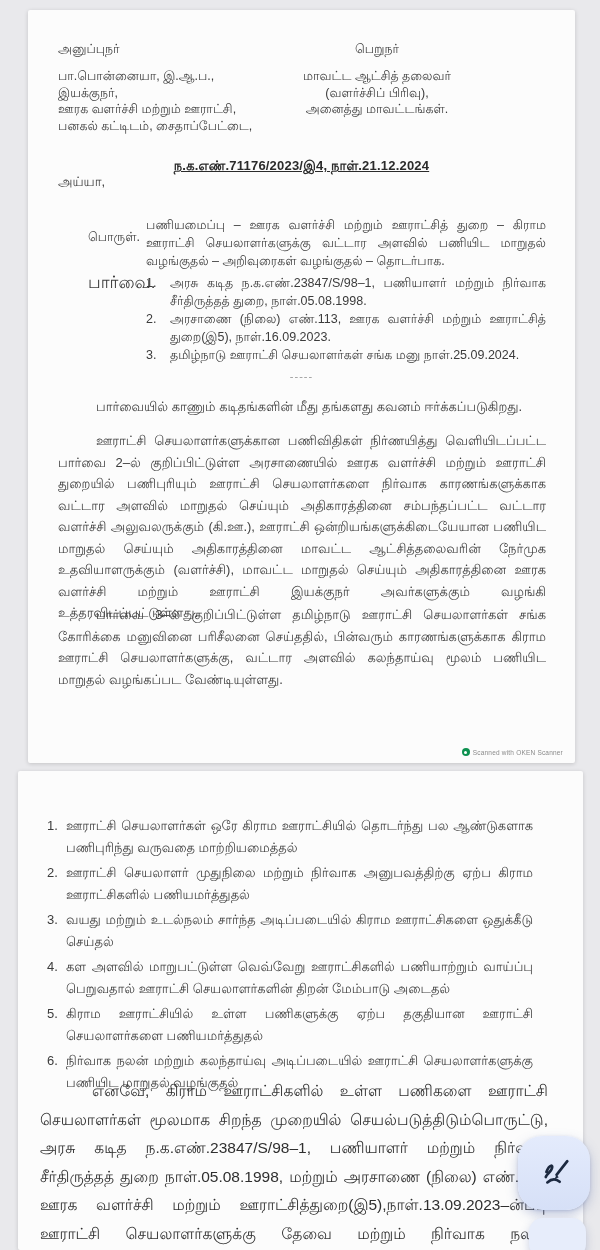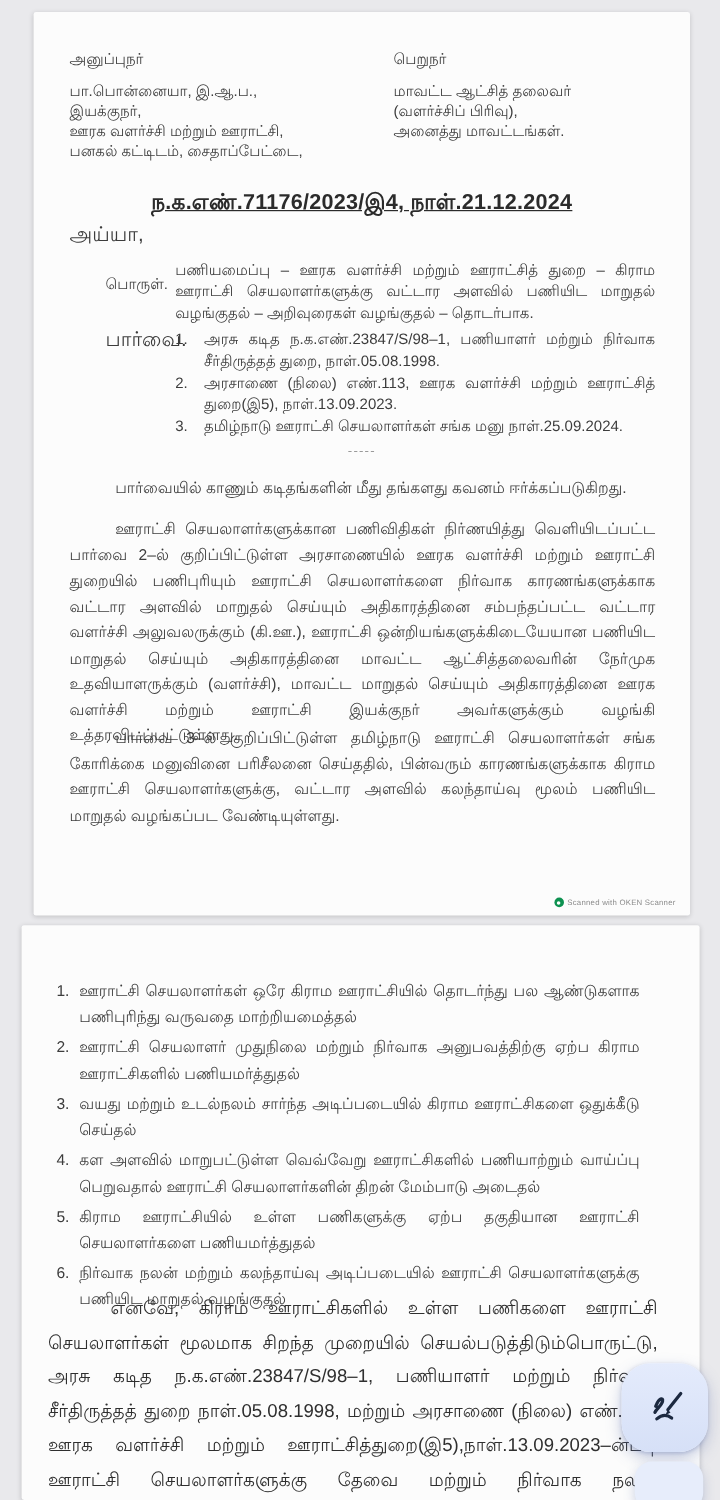--- a/index.html
+++ b/index.html
@@ -18,28 +18,28 @@
     border-radius:2px;
     padding-left:36px;
   }
   #page1 { left:28px; top:10px; width:547px; height:753px; }
   #page2 { left:18px; top:771px; width:565px; height:479px; }
 
   
   .addr-heading { font-size:12.5px; margin-bottom:10px; }
   .addr-line { font-size:12.5px; line-height:16.5px; white-space:nowrap; }
   .sender-block { position:absolute; left:30px; top:32px; }
-  .receiver-block { position:absolute; left:300px; top:32px; }
+  .receiver-block { position:absolute; left:275px; top:32px;text-align:center; }
 
   .ref-line {
     position:absolute; top:148px; left:0; width:100%;
-    text-align:center; font-size:18px; font-weight:bold;
+    text-align:center; font-size:13px; font-weight:bold;
     text-decoration:underline; color:#2b2b2b; letter-spacing:0.2px;
   }
-  .salutation { position:absolute; left:30px; top:176px; font-size:17px; }
+  .salutation { position:absolute; left:30px; top:164px; font-size:13px; }
 
   .subject-row { position:absolute; left:60px; top:206px; width:458px; display:flex; }
   .subject-label { flex:none; width:58px; font-size:12.5px; line-height:18px;margin-top:12px; }
   .subject-text { flex:1; font-size:12.5px; line-height:18px; text-align:justify; }
 
   .refs-row { position:absolute; left:60px; top:264px; width:458px; display:flex; }
   .refs-label { flex:none; width:58px; font-size:17px; line-height:18px; }
   .refs-list { flex:1; }
   .ref-item { display:flex; font-size:12.5px; line-height:18px; }
   .ref-num { flex:none; width:24px; }
@@ -130,21 +130,21 @@
 
   <div class="refs-row">
     <div class="refs-label">பார்வை.</div>
     <div class="refs-list">
       <div class="ref-item">
         <span class="ref-num">1.</span>
         <span class="ref-text">அரசு கடித ந.க.எண்.23847/S/98–1, பணியாளர் மற்றும் நிர்வாக சீர்திருத்தத் துறை, நாள்.05.08.1998.</span>
       </div>
       <div class="ref-item">
         <span class="ref-num">2.</span>
-        <span class="ref-text">அரசாணை (நிலை) எண்.113, ஊரக வளர்ச்சி மற்றும் ஊராட்சித் துறை(இ5), நாள்.13.09.2023.</span>
+        <span class="ref-text">அரசாணை (நிலை) எண்.113, ஊரக வளர்ச்சி மற்றும் ஊராட்சித் துறை(இ5), நாள்.16.09.2023.</span>
       </div>
       <div class="ref-item">
         <span class="ref-num">3.</span>
         <span class="ref-text">தமிழ்நாடு ஊராட்சி செயலாளர்கள் சங்க மனு நாள்.25.09.2024.</span>
       </div>
     </div>
   </div>
 
   <div class="divider">-----</div>
 

